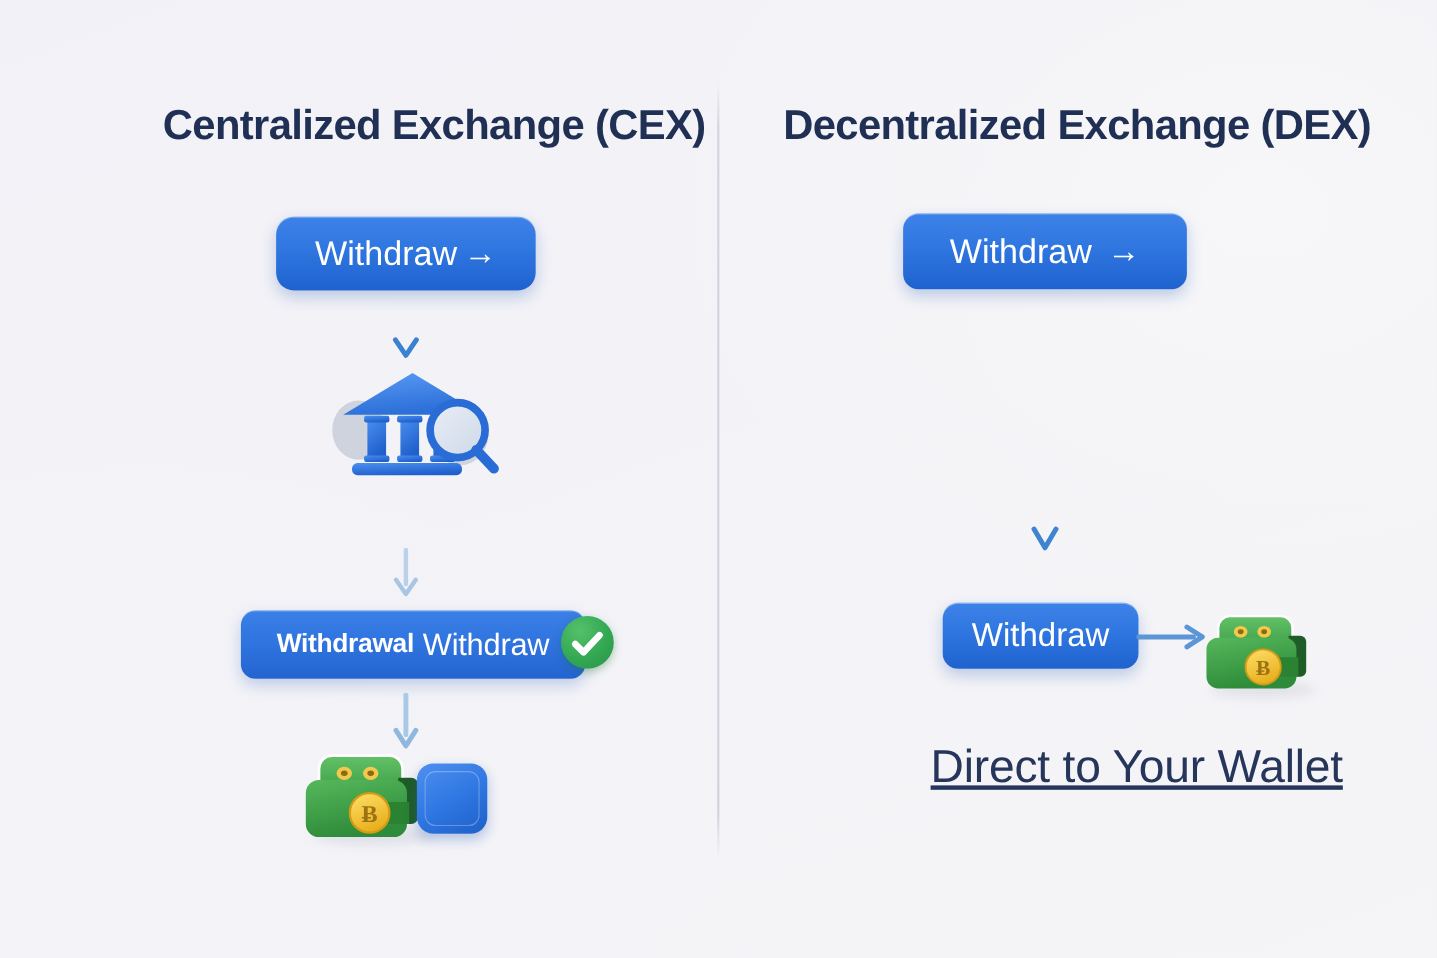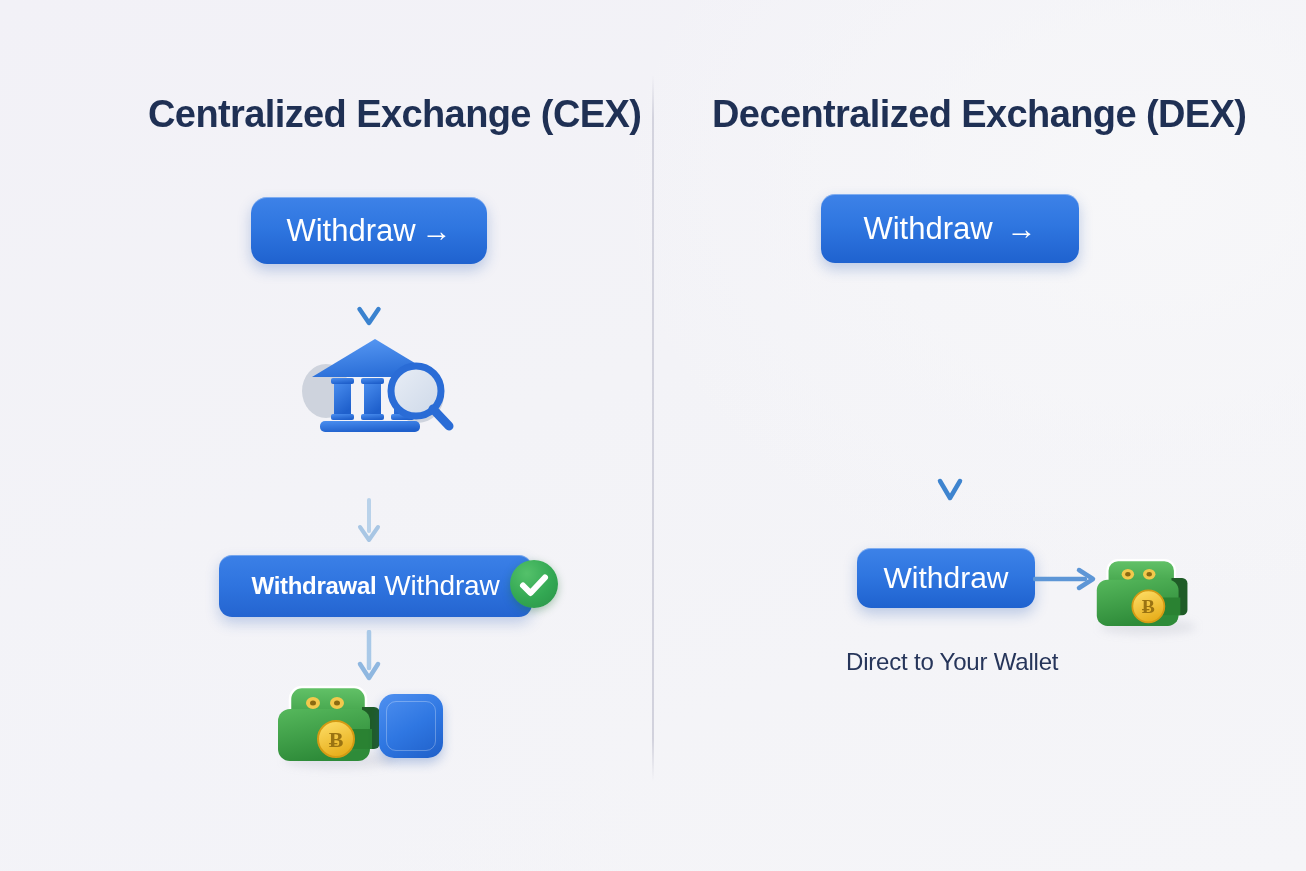--- a/index.html
+++ b/index.html
@@ -119,21 +119,21 @@
 
   
   .step-label {
     position: absolute;
     font-size: 31px;
     color: #26355a;
     white-space: nowrap;
     letter-spacing: -0.2px;
   }
   #label-review { left: 248px; top: 447px; }
-  #label-direct { left: 846px; top: 648px; font-size: 24px; }
+  #label-direct { left: 846px; top: 673px; font-size: 42px; text-decoration: underline; }
 
   
   .arrow-v { position: absolute; }
 
   
   #icon-review-approve {
     position: absolute;
     left: 296px; top: 333px;
     width: 158px; height: 100px;
   }

